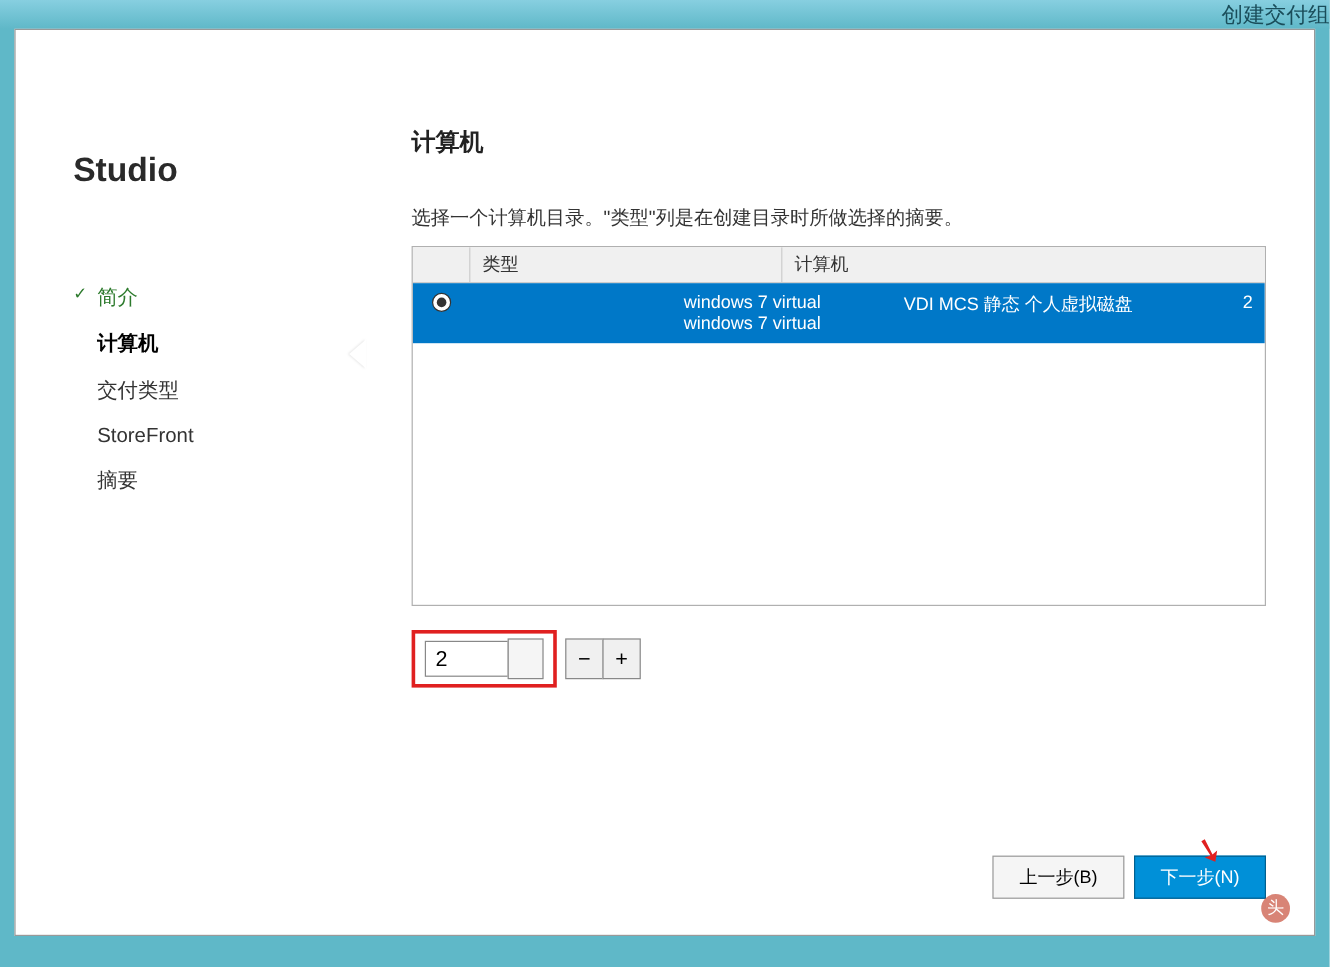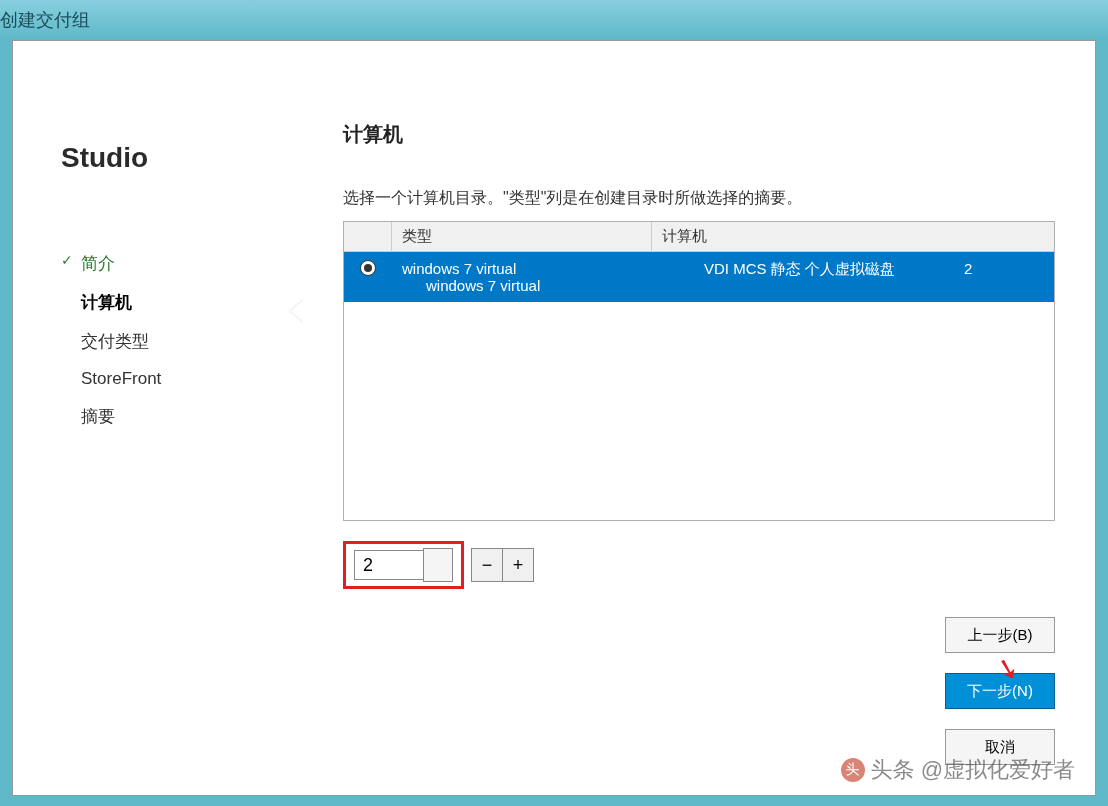--- a/index.html
+++ b/index.html
@@ -8,25 +8,25 @@
       padding: 0;
     }
     body {
       font-family: "Microsoft YaHei", "Segoe UI", sans-serif;
       background: #5fb8c8;
       width: 1108px;
       height: 806px;
       overflow: hidden;
     }
     .title-bar {
-      height: 40px;
+      height: 24px;
       background: linear-gradient(to bottom, #87cfe0, #5fb8c8);
       display: flex;
       align-items: center;
-      justify-content: flex-start;
+      justify-content: flex-end;
       font-size: 18px;
       color: #1a4d5a;
     }
     .dialog-container {
       background: #fff;
       margin: 0 12px 12px 12px;
       height: 756px;
       border: 1px solid #999;
       position: relative;
       display: flex;
@@ -121,20 +121,21 @@
       display: flex;
       background: #0078c8;
       color: #fff;
       align-items: flex-start;
       padding: 6px 0;
       cursor: pointer;
     }
     .td {
       padding: 2px 10px;
       font-size: 15px;
+      text-align: right;
     }
     .td.radio-col {
       width: 48px;
       display: flex;
       justify-content: center;
       padding-top: 2px;
     }
     .radio-outer {
       width: 16px;
       height: 16px;
@@ -202,22 +203,21 @@
       display: flex;
       align-items: center;
       justify-content: center;
       margin-left: -1px;
     }
     .footer-buttons {
       position: absolute;
       bottom: 30px;
       right: 40px;
       display: flex;
-      gap: 20px;
-      flex-direction: column;
+      gap: 8px;
     }
     .btn {
       min-width: 110px;
       height: 36px;
       font-size: 15px;
       border: 1px solid #999;
       background: #f5f5f5;
       cursor: pointer;
       padding: 0 16px;
     }
@@ -326,21 +326,19 @@
       </div>
     </div>
   </div>
 
   <div class="footer-buttons">
     <button class="btn">上一步(B)</button>
     <button class="btn primary">
       <span>下一步(N)</span>
       <span class="arrow-annotation">➘</span>
     </button>
-    <button class="btn">取消</button>
   </div>
 
   <div class="watermark">
     <span class="watermark-icon">头</span>
-    <span>头条 @虚拟化爱好者</span>
   </div>
 
 </div>
 
 </body></html>

